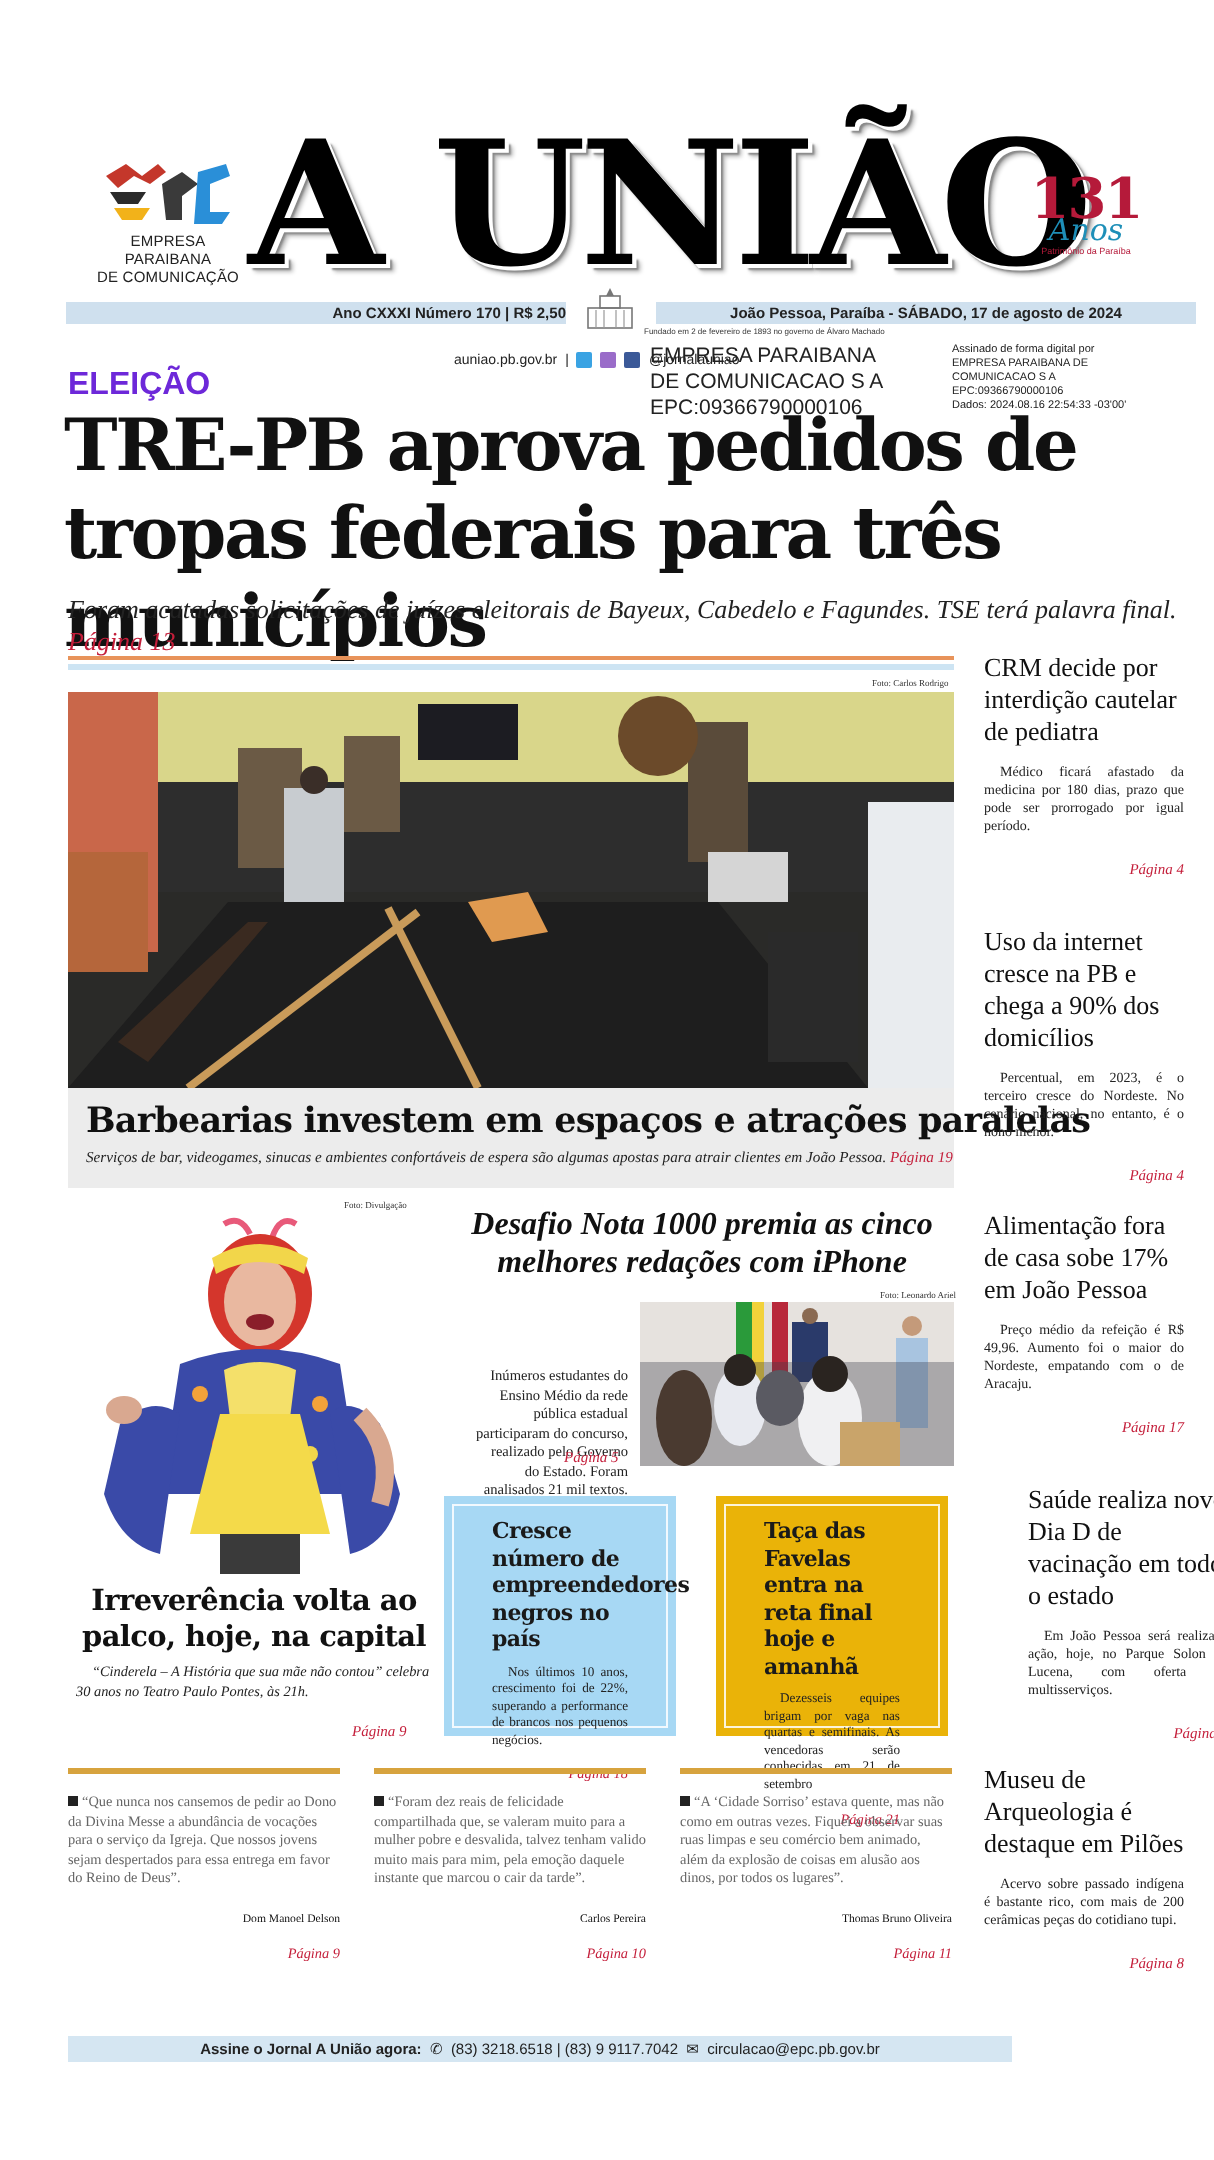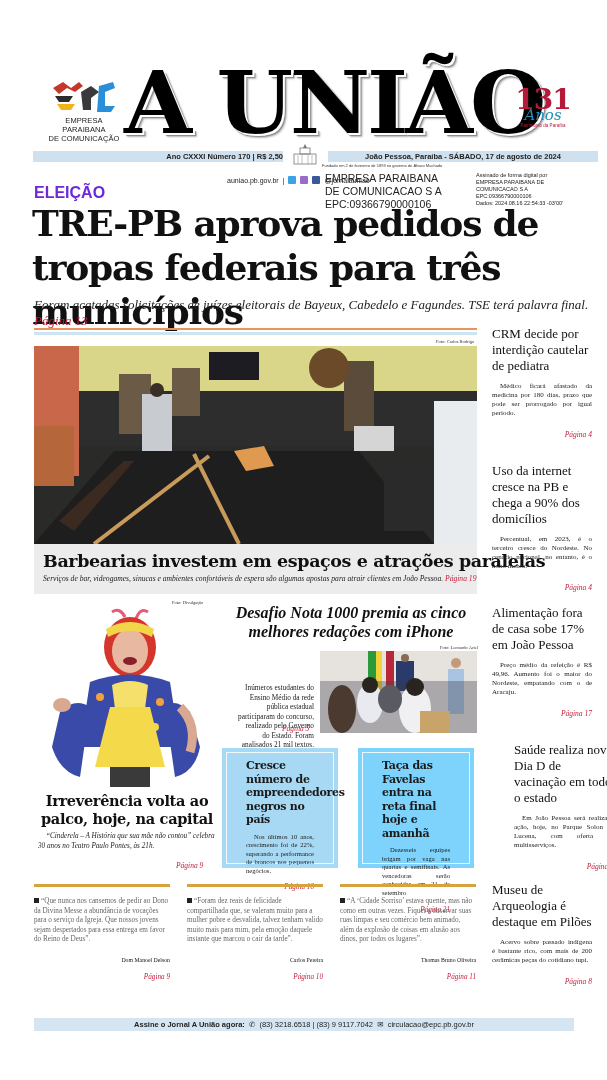--- a/index.html
+++ b/index.html
@@ -62,32 +62,32 @@
   .des-text { left: 238px; top: 653px; width: 76px; text-align: right; font-family: "Liberation Serif", serif; font-size: 7.3px; line-height: 9.5px; color: #222; margin-top: 30px; }
   .des-photo { left: 320px; top: 651px; width: 157px; height: 82px; overflow: hidden; background: #cfcbc6; }
 
   
   .box { top: 748px; width: 116px; height: 120px; padding: 4px; }
   .box-inner { width: 100%; height: 100%; border: 1px solid rgba(255,255,255,0.85); padding: 6px 19px; }
   .box h3 { font-family: "DejaVu Serif", serif; font-weight: bold; font-size: 11px; line-height: 13.5px; color: #1a1a1a; letter-spacing: -0.3px; }
   .box p { font-family: "Liberation Serif", serif; font-size: 6.6px; line-height: 8.6px; color: #222; margin-top: 6px; text-indent: 8px; text-align: justify; }
   .box .pg { font-family: "Liberation Serif", serif; font-style: italic; font-size: 7.2px; color: #c41e3a; text-align: right; margin-top: 8px; }
   .box-blue { left: 222px; background: #a7d8f4; }
-  .box-pink { left: 358px; background: #7dd3fc; }
+  .box-pink { left: 358px; background: #eab308; }
 
   
   .quote { top: 884px; width: 136px; }
   .quote .bar { height: 3px; background: #d7a33e; margin-bottom: 10px; }
   .quote p { font-family: "Liberation Serif", serif; font-size: 7.2px; line-height: 9.5px; color: #666; }
   .quote .sq-bullet { display: inline-block; width: 5px; height: 5px; background: #222; margin-right: 2px; vertical-align: 0px; }
   .quote .author { font-family: "Liberation Serif", serif; font-size: 5.8px; color: #111; text-align: right; margin-top: 12px; }
   .quote .pg { font-family: "Liberation Serif", serif; font-style: italic; font-size: 7.2px; color: #c41e3a; text-align: right; margin-top: 10px; }
 
   
-  .footer { left: 34px; top: 1018px; width: 540px; height: 13px; background: #d5e6f2; font-family: "Liberation Sans", sans-serif; font-size: 7.5px; line-height: 13px; color: #222; text-align: center; font-weight: bold; }
+  .footer { left: 34px; top: 1018px; width: 472px; height: 13px; background: #d5e6f2; font-family: "Liberation Sans", sans-serif; font-size: 7.5px; line-height: 13px; color: #222; text-align: center; font-weight: bold; }
   .footer span { font-weight: normal; }
 </style>
 </head>
 <body>
 
 <div class="abs logo-epc">
   <svg width="66" height="34" viewBox="0 0 66 34">
     <path d="M2 8 L12 2 L20 8 L28 2 L32 6 L24 12 L16 8 L8 14 Z" fill="#c4372b"></path>
     <path d="M4 16 L22 16 L18 22 L8 22 Z" fill="#2b2b2b"></path>
     <path d="M6 24 L24 24 L20 30 L10 30 Z" fill="#f2b21a"></path>

